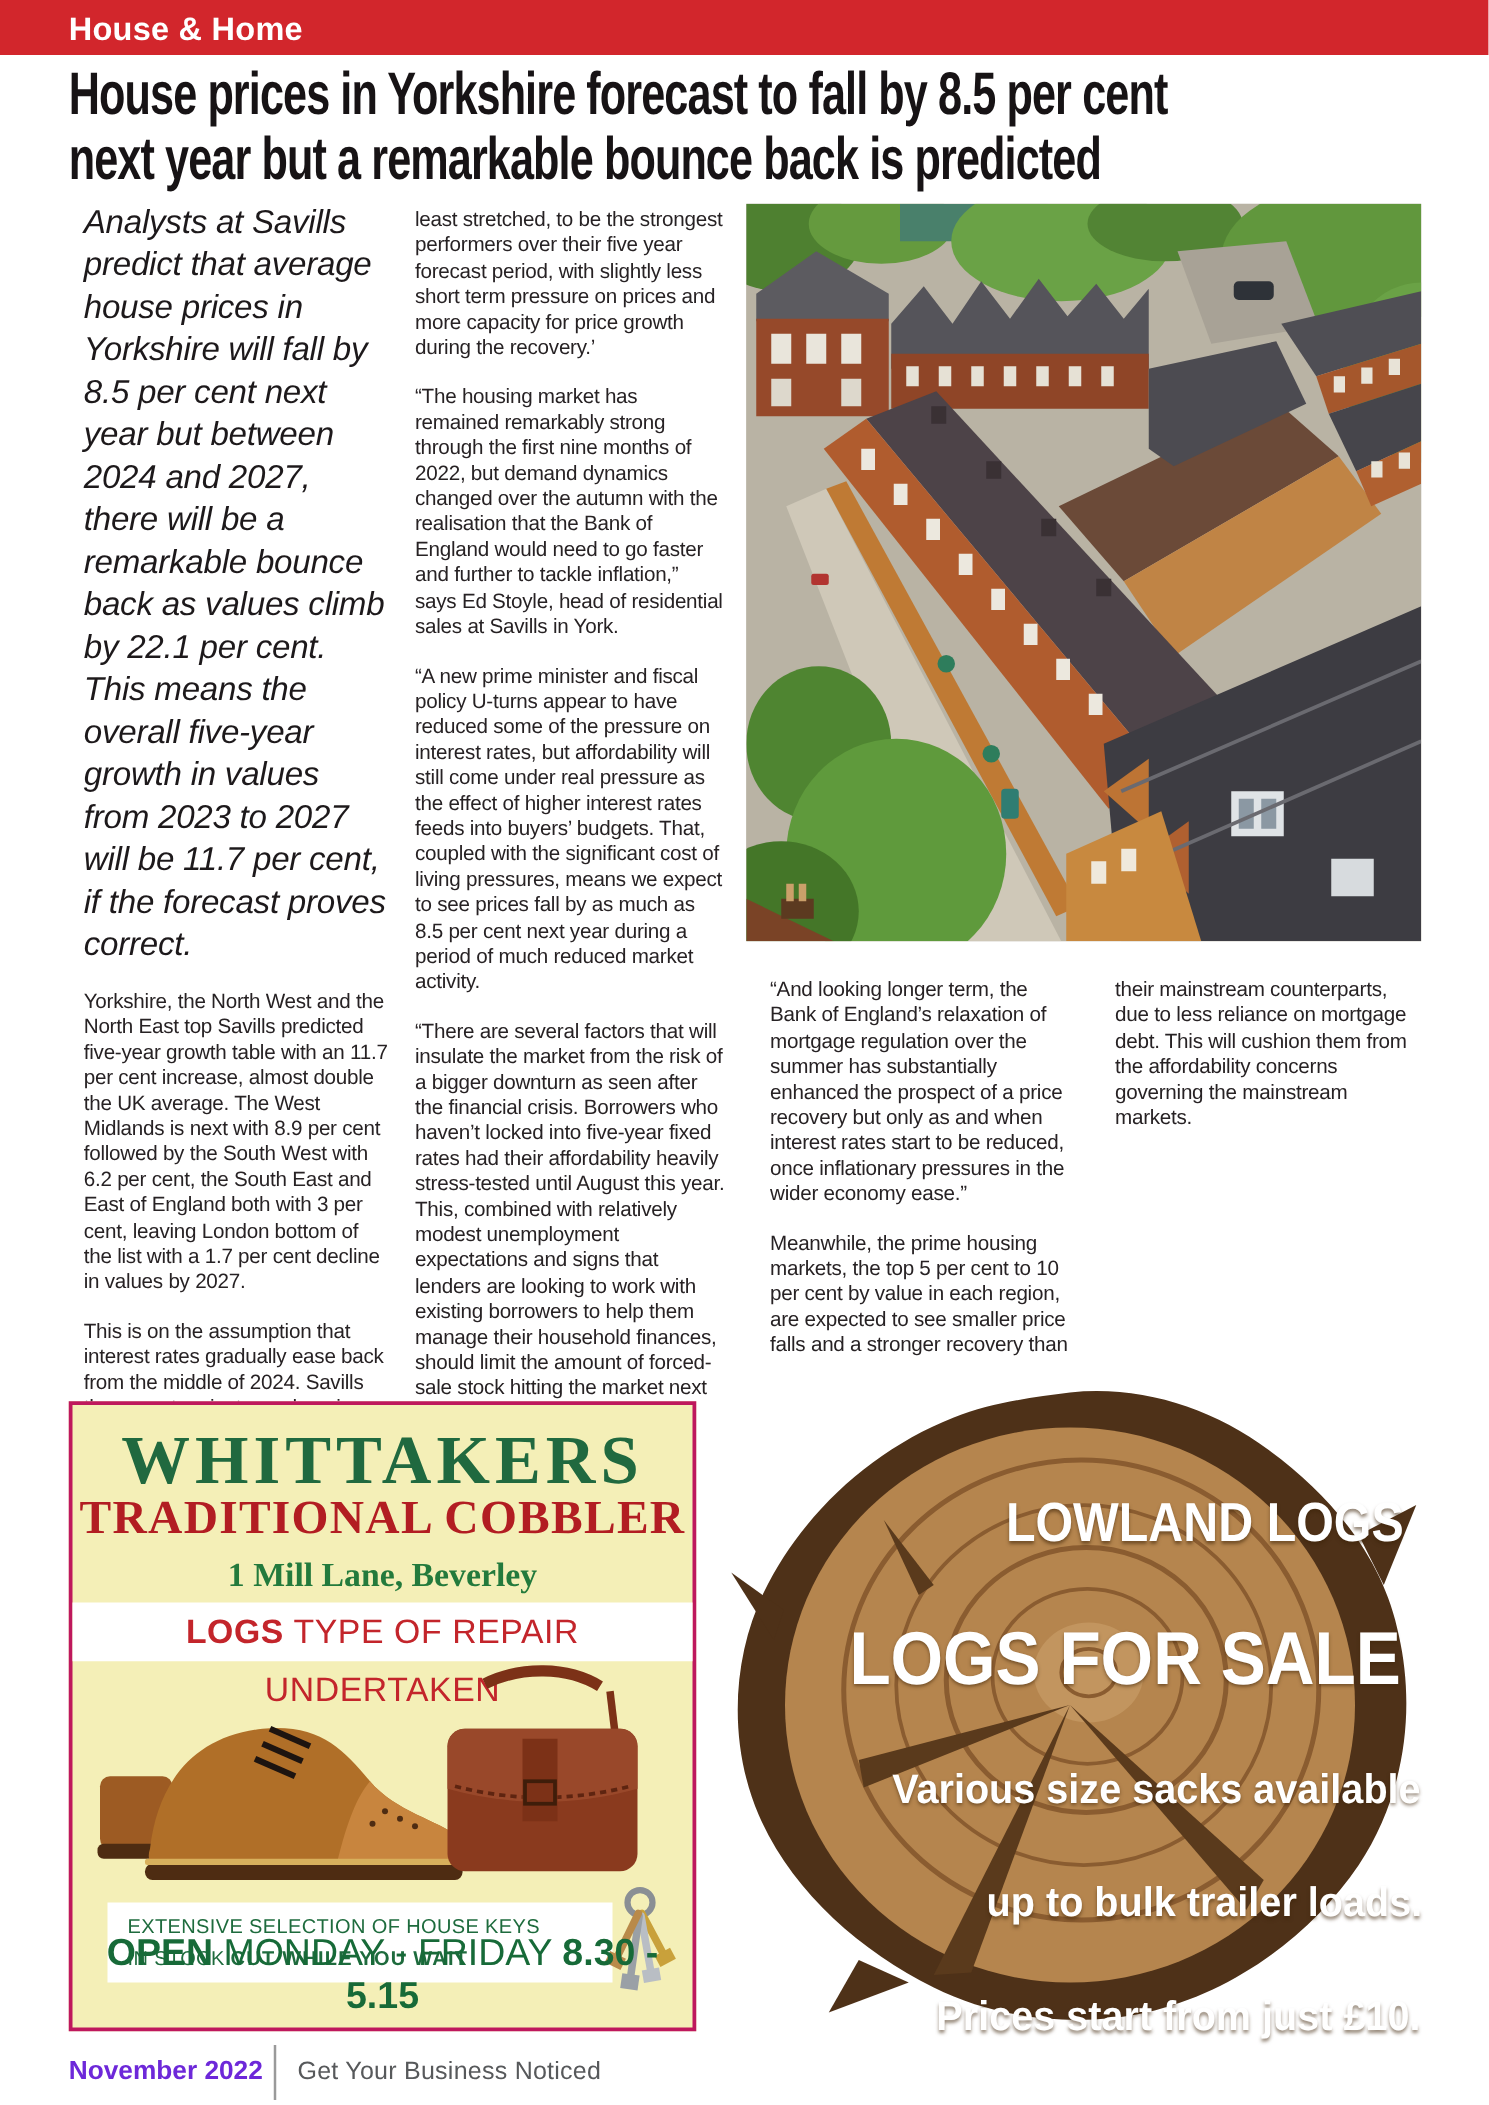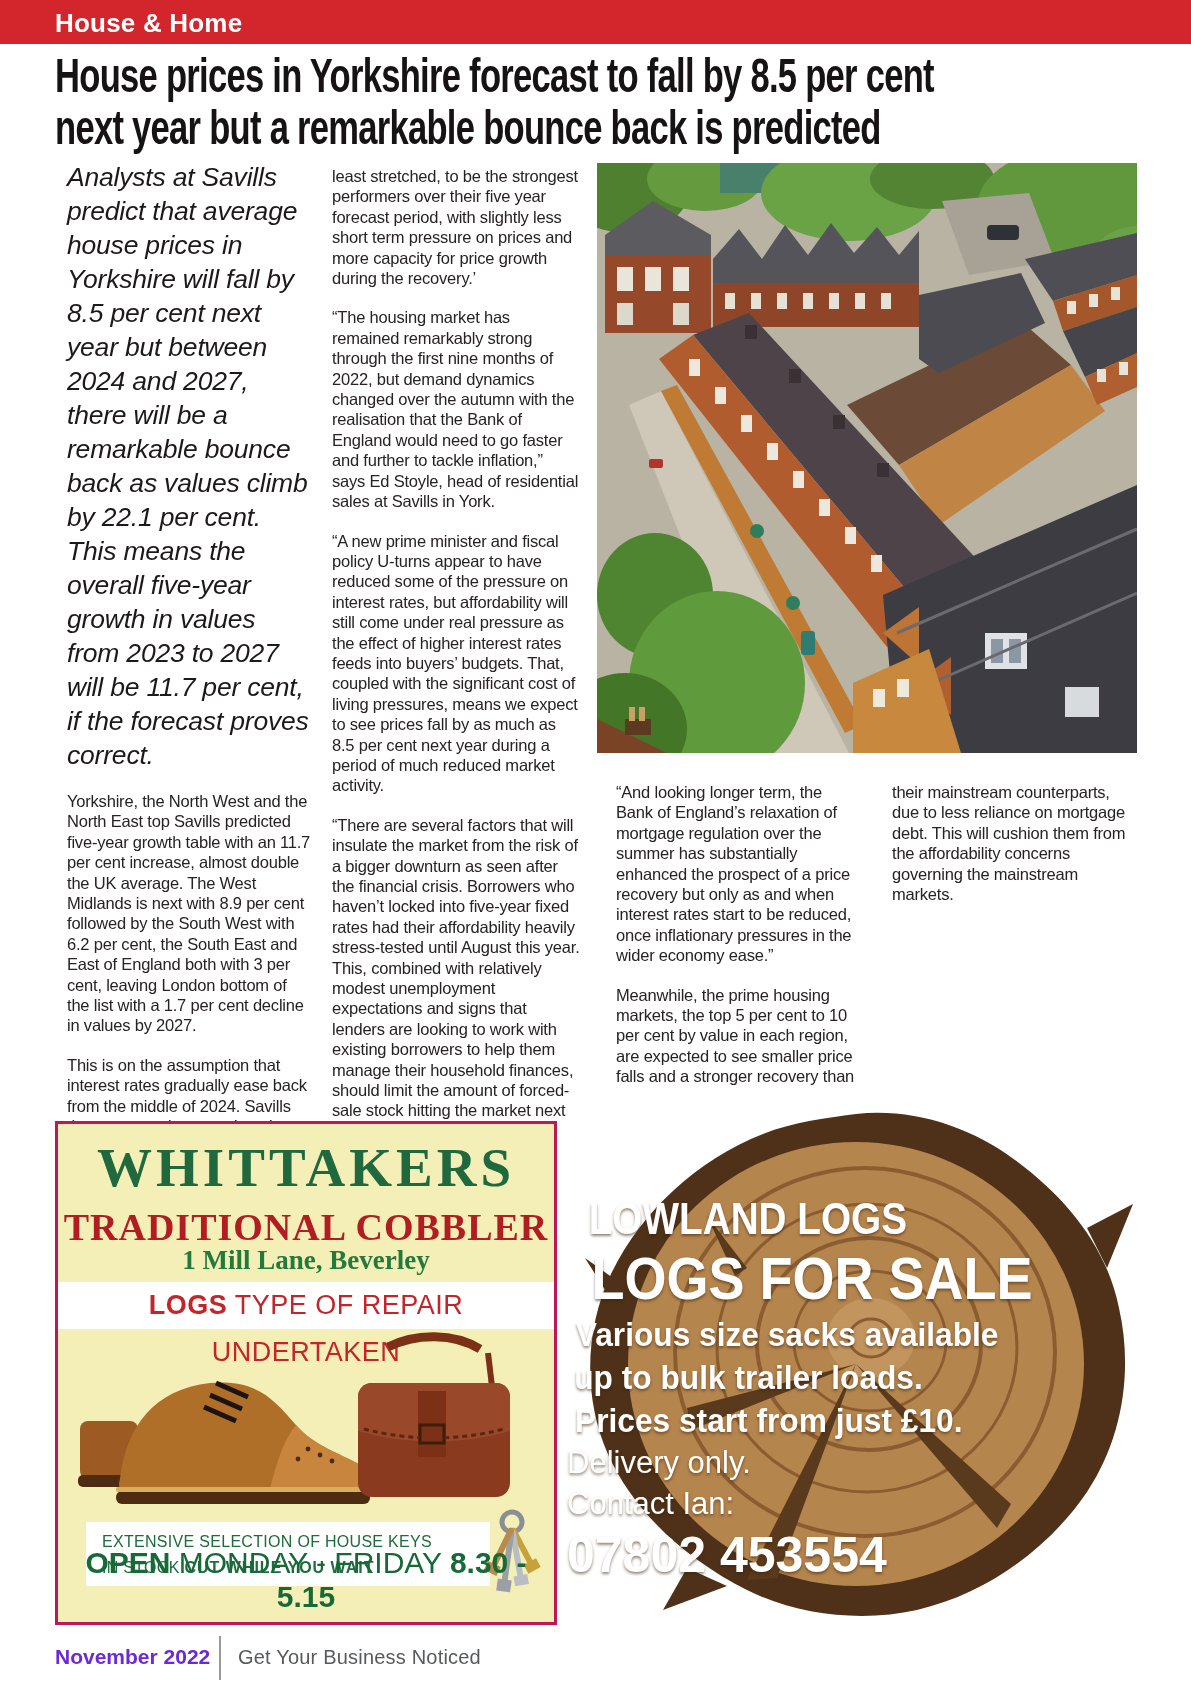--- a/index.html
+++ b/index.html
@@ -21,40 +21,40 @@
   .col-4{left:880px;top:782px;width:260px;}
   .intro{font-style:italic;font-size:26.5px;line-height:34px;letter-spacing:-0.2px;color:#1d191b;margin:0 0 24px 0;}
   
   .photo{position:absolute;left:597px;top:163px;width:540px;height:590px;overflow:hidden;background:#b9b3a4;}
   .photo svg{display:block;width:100%;height:100%;}
   
   .ad-whittakers{position:absolute;left:55px;top:1121px;width:502px;height:504px;background:#f4efb7;
                  border:3px solid #be185d;box-sizing:border-box;font-family:"Liberation Serif", serif;}
   .wh-title{position:absolute;left:0;top:12px;width:100%;text-align:center;font-size:55px;font-weight:bold;
             color:#20693f;letter-spacing:4px;}
-  .wh-sub{position:absolute;left:0;top:81px;width:100%;text-align:center;font-size:38px;font-weight:bold;
+  .wh-sub{position:absolute;left:0;top:68px;width:100%;text-align:center;font-size:38px;font-weight:bold;
           color:#b21d22;letter-spacing:1px;}
   .wh-addr{position:absolute;left:0;top:121px;width:100%;text-align:center;font-size:27px;font-weight:bold;color:#237a3c;}
   .wh-band{position:absolute;left:0;top:158px;width:100%;height:47px;background:#ffffff;text-align:center;
            font-family:"Liberation Sans", sans-serif;font-size:27px;line-height:47px;color:#c3252b;letter-spacing:.5px;}
   .wh-band .b{font-weight:bold;}
   .wh-img{position:absolute;left:0;top:205px;width:100%;height:190px;}
   .wh-keysband{position:absolute;left:28px;top:398px;width:404px;height:64px;background:#ffffff;
                font-family:"Liberation Sans", sans-serif;color:#1e6b3d;padding:7px 0 0 16px;box-sizing:border-box;
                font-size:16px;line-height:26px;letter-spacing:.3px;}
   .wh-keysband .b{font-weight:bold;letter-spacing:1px;}
   .wh-keys-icon{position:absolute;right:6px;top:384px;width:72px;height:92px;}
   .wh-open{position:absolute;left:0;bottom:8px;width:100%;text-align:center;
            font-family:"Liberation Sans", sans-serif;font-size:30px;color:#176a38;}
   .wh-open .b{font-weight:bold;}
   
   .ad-lowland{position:absolute;left:567px;top:1108px;width:578px;height:512px;}
   .ad-lowland svg{position:absolute;left:0;top:0;width:100%;height:100%;}
   .lw-text{position:absolute;left:0;top:0;width:100%;height:100%;display:flex;flex-direction:column;
-           align-items:flex-start;color:#ffffff;text-shadow:0 2px 3px rgba(62,36,10,.55);}
+           align-items:flex-end;color:#ffffff;text-shadow:0 2px 3px rgba(62,36,10,.55);gap:48px;}
   .lw-title{margin-top:86px;font-size:44px;font-weight:bold;letter-spacing:0;transform:scaleX(.88);white-space:nowrap;}
   .lw-head{font-size:60px;font-weight:bold;margin-top:0;transform:scaleX(.9);white-space:nowrap;}
   .lw-line{font-size:33px;font-weight:bold;line-height:43px;white-space:nowrap;transform:scaleX(.96);}
   .lw-soft{font-size:31px;font-weight:normal;line-height:41px;white-space:nowrap;}
   .lw-phone{font-size:50px;font-weight:bold;margin-top:2px;white-space:nowrap;}
   
   .footer-issue{position:absolute;left:55px;top:1645px;font-size:21px;font-weight:bold;color:#6d28d9;}
   .footer-rule{position:absolute;left:219px;top:1636px;width:2px;height:44px;background:#9a9a9a;}
   .footer-tagline{position:absolute;left:238px;top:1646px;font-size:20px;color:#57595b;letter-spacing:.2px;}
 </style>

